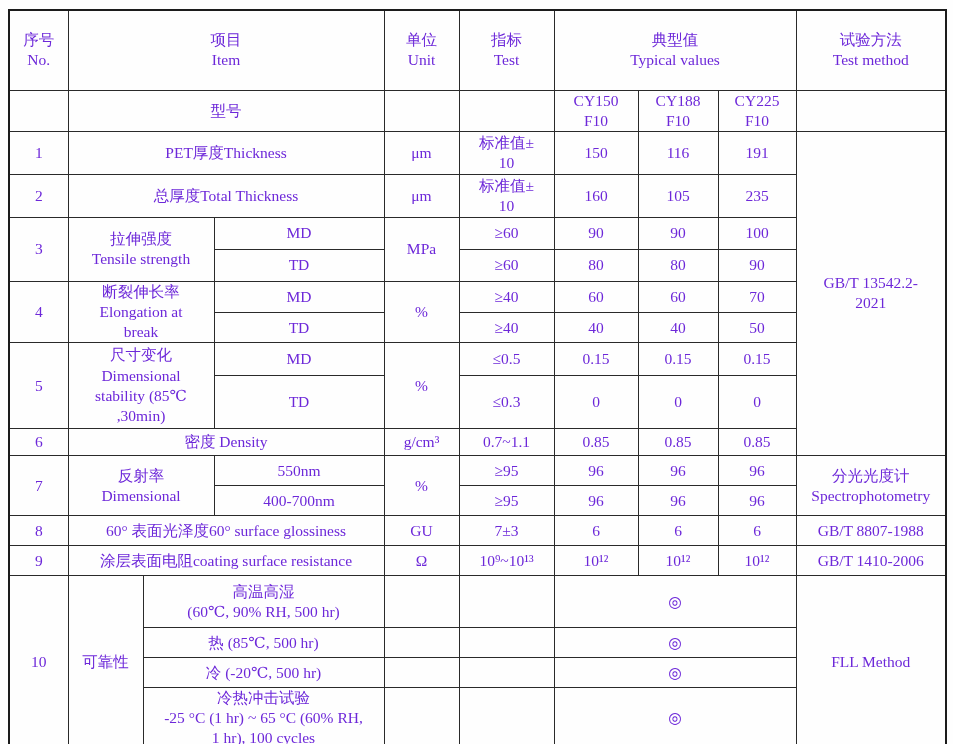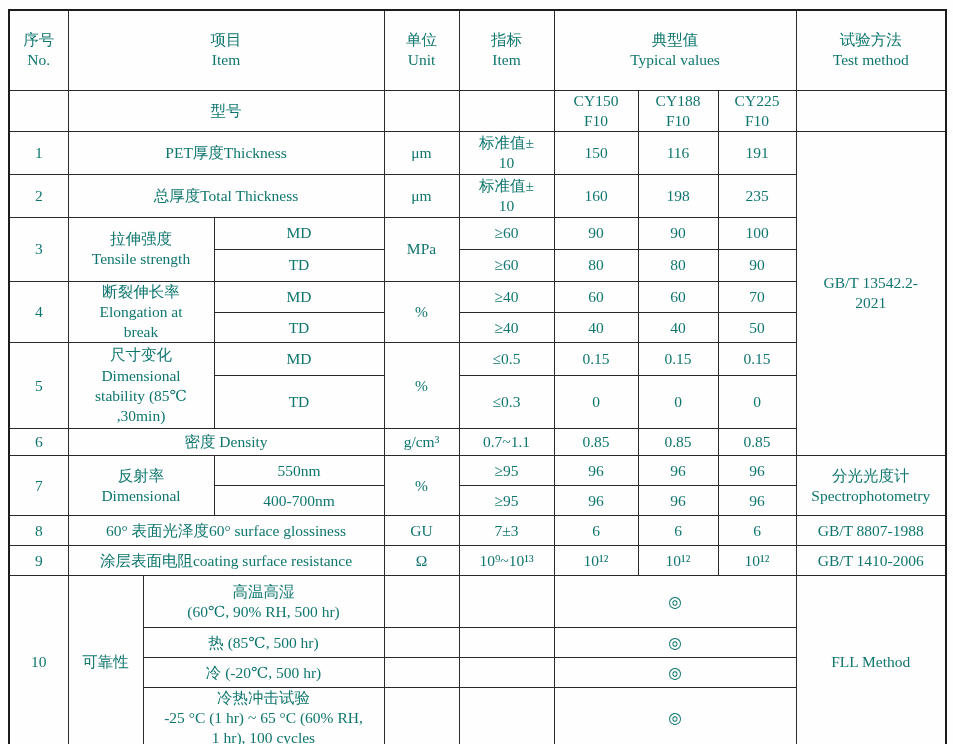--- a/index.html
+++ b/index.html
@@ -6,21 +6,21 @@
     margin: 0;
     padding: 0;
     background: #ffffff;
   }
   .sheet {
     position: relative;
     width: 953px;
     height: 744px;
     background: #fefefe;
     font-family: "Liberation Serif", "DejaVu Serif", serif;
-    color: #0f766e;
+    color: #6d28d9;
     overflow: hidden;
   }
   table.spec {
     position: absolute;
     left: 8px;
     top: 9px;
     width: 937px;
     border-collapse: collapse;
     table-layout: fixed;
     border: 2px solid #1c1c1c;
@@ -70,21 +70,21 @@
 
     <tbody>
         <tr class="h80">
       <td class="hd">序号
 No.</td>
       <td class="hd" colspan="3">项目
 Item</td>
       <td class="hd">单位
 Unit</td>
       <td class="hd">指标
-Item</td>
+Test</td>
       <td class="hd" colspan="3">典型值
 Typical values</td>
       <td class="hd">试验方法
 Test method</td>
     </tr>
 
     <tr class="h39">
       <td></td>
       <td colspan="3">型号</td>
       <td></td>
@@ -111,21 +111,21 @@
 2021</td>
     </tr>
 
     <tr class="h43">
       <td>2</td>
       <td colspan="3">总厚度Total Thickness</td>
       <td>μm</td>
       <td>标准值±
 10</td>
       <td>160</td>
-      <td>198</td>
+      <td>105</td>
       <td>235</td>
     </tr>
 
     <tr class="h32">
       <td rowspan="2">3</td>
       <td colspan="2" rowspan="2">拉伸强度
 Tensile strength</td>
       <td>MD</td>
       <td rowspan="2">MPa</td>
       <td>≥60</td>

